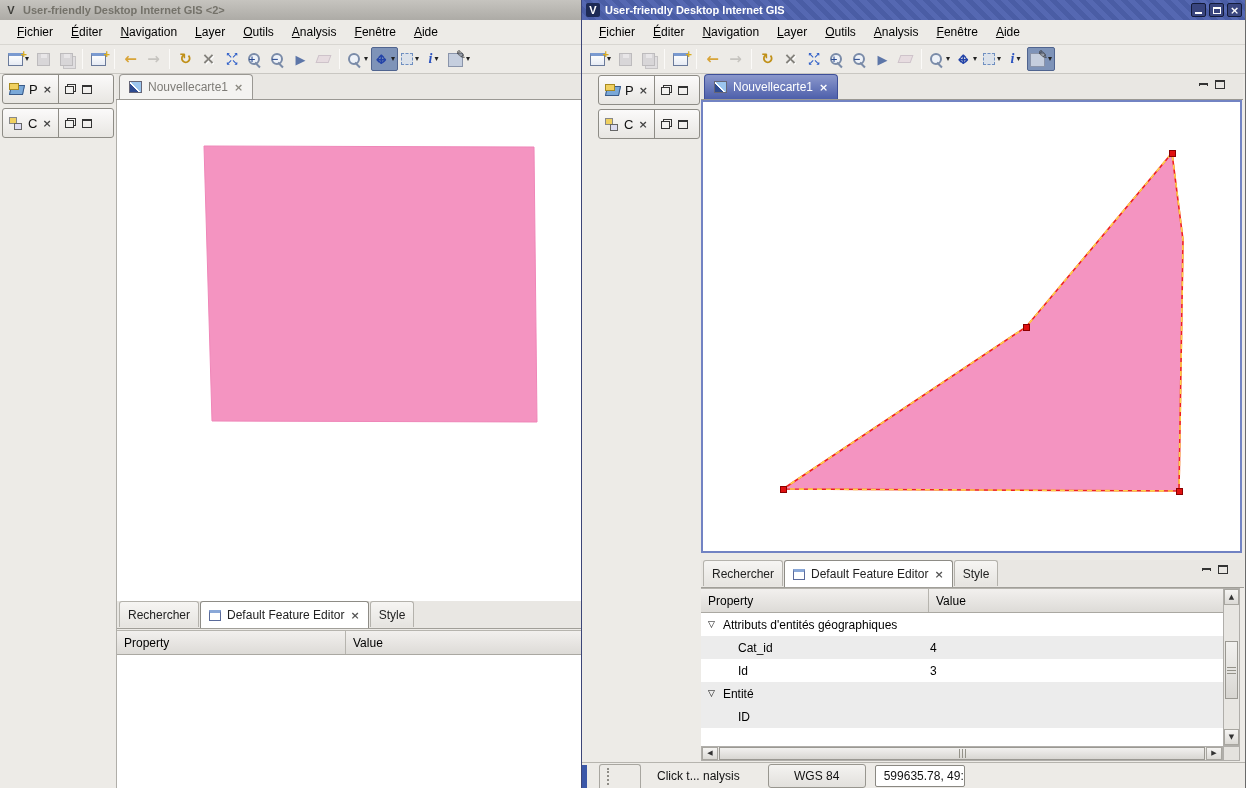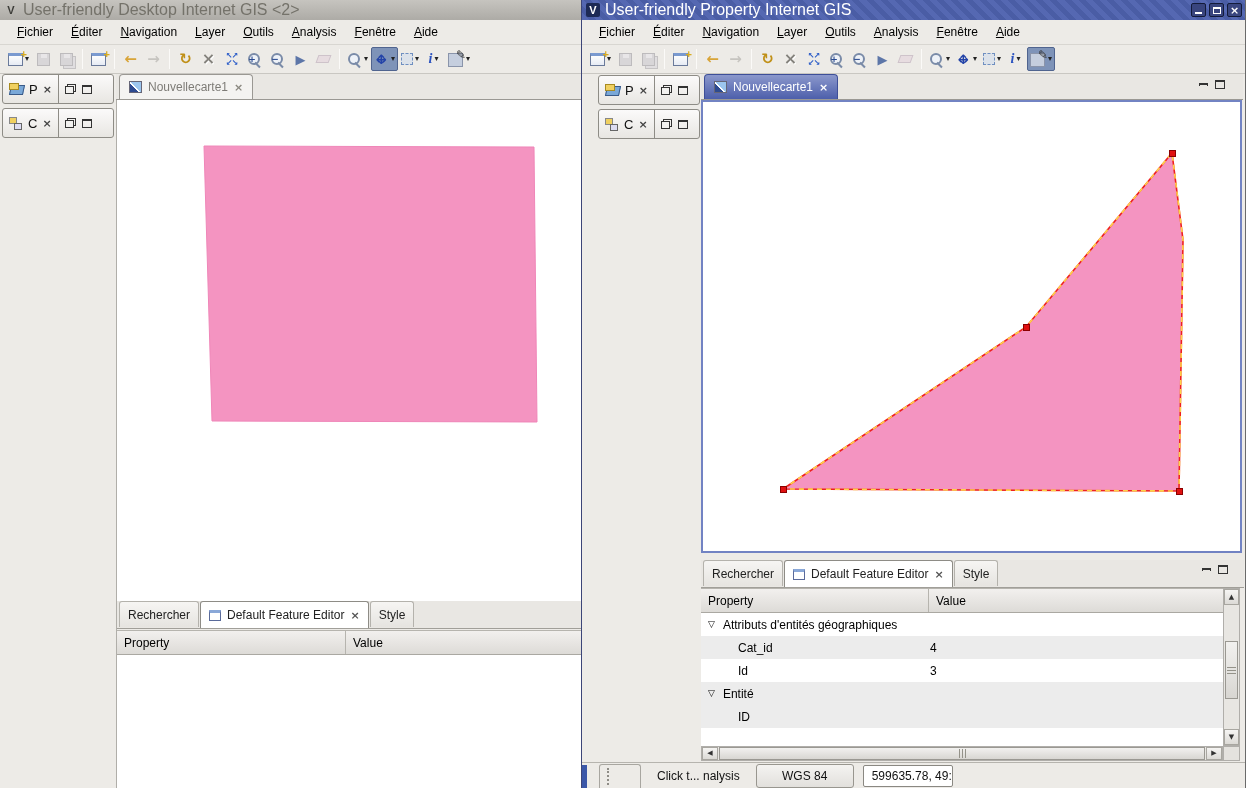--- a/index.html
+++ b/index.html
@@ -7,21 +7,21 @@
   *{box-sizing:border-box}
   .window{position:absolute;top:0;height:788px;background:#edebe7}
   #win-left{left:0;width:582px;border-right:1px solid #4a4f66}
   #win-right{left:581px;width:665px;border-left:1px solid #3c4578;border-right:1px solid #6a6a6a}
 
   
   .titlebar{position:absolute;left:0;top:0;right:0;height:20px;display:flex;align-items:center;
     gap:5px;padding-left:4px}
   #win-left .titlebar{background:linear-gradient(#c6c4bf,#adaba6);color:#74726a}
   #win-right .titlebar{background:repeating-linear-gradient(45deg,#5568b2 0 5px,#4a5da5 5px 10px);color:#fff}
-  .title-text{font-size:16px;font-weight:normal;white-space:nowrap}
+  .title-text{font-size:11px;font-weight:bold;white-space:nowrap}
   .win-logo{width:14px;height:14px;display:flex;align-items:center;justify-content:center;
     font:bold 11px/11px "Liberation Sans",sans-serif}
   #win-left .win-logo{color:#3d3d39}
   #win-right .win-logo{background:#1d2a55;color:#fff;border-radius:2px}
   .win-btns{margin-left:auto;display:flex;gap:3px;padding-right:3px}
   .win-btn{width:15px;height:14px;background:#39457e;border:1px solid #131b3a;border-radius:2px;
     color:#fff;display:flex;align-items:center;justify-content:center}
   .glyph-min{width:7px;height:2px;background:#fff;margin-top:6px}
   .glyph-max{width:8px;height:7px;border:1px solid #fff;border-top:2px solid #fff}
   .glyph-close{font:bold 11px/11px "DejaVu Sans",sans-serif}
@@ -149,21 +149,21 @@
   .grip-v{width:7px;height:9px;background:repeating-linear-gradient(90deg,#949289 0 1px,transparent 1px 3px)}
   .scroll-corner{position:absolute;width:17px;height:15px;background:#e4e2de;border:1px solid #b0aeaa}
 
   
   #statusbar{position:absolute;left:0;right:0;top:762px;height:26px;background:#edebe7;
     border-top:1px solid #b6b4ae;display:flex;align-items:center;font-size:12px;color:#111}
   .sb-handlebox{width:42px;height:24px;margin-left:17px;border:1px solid #a8a6a0;border-bottom:none;
     border-radius:3px 3px 0 0;display:flex;align-items:center}
   .sb-handle{width:0;height:17px;border-left:2px dotted #8e8c86;margin-left:7px}
   .sb-msg{margin-left:16px;white-space:nowrap}
-  .sb-crs{margin-left:16px;width:98px;height:24px;border:1px solid #98968f;border-radius:3px;
+  .sb-crs{margin-left:28px;width:98px;height:24px;border:1px solid #98968f;border-radius:3px;
     background:linear-gradient(#f4f3f1,#e2e0dc);display:flex;align-items:center;justify-content:center}
   .sb-coord{margin-left:9px;width:90px;height:22px;border:1px solid #8a8882;border-radius:2px;background:#fff;
     display:flex;align-items:center;padding-left:8px;overflow:hidden;white-space:nowrap}
   .win-edge-sliver{position:absolute;left:0;top:765px;width:5px;height:23px;background:#3b57a8}
 </style>
 </head>
 <body>
 
 <div class="window" id="win-left">
   <div class="titlebar">
@@ -318,21 +318,21 @@
       <span class="th-prop">Property</span>
       <span class="th-val">Value</span>
     </div>
     <div class="tbl-rows" style="left:0;right:0;top:54px;bottom:0"></div>
   </div>
 </div>
 
 <div class="window" id="win-right">
   <div class="titlebar">
     <span class="win-logo">V</span>
-    <span class="title-text">User-friendly Property Internet GIS</span>
+    <span class="title-text">User-friendly Desktop Internet GIS</span>
     <span class="win-btns">
       <span class="win-btn">
           <span class="glyph-min"></span>
         </span>
       <span class="win-btn">
           <span class="glyph-max"></span>
         </span>
       <span class="win-btn">
           <span class="glyph-close">×</span>
         </span>

